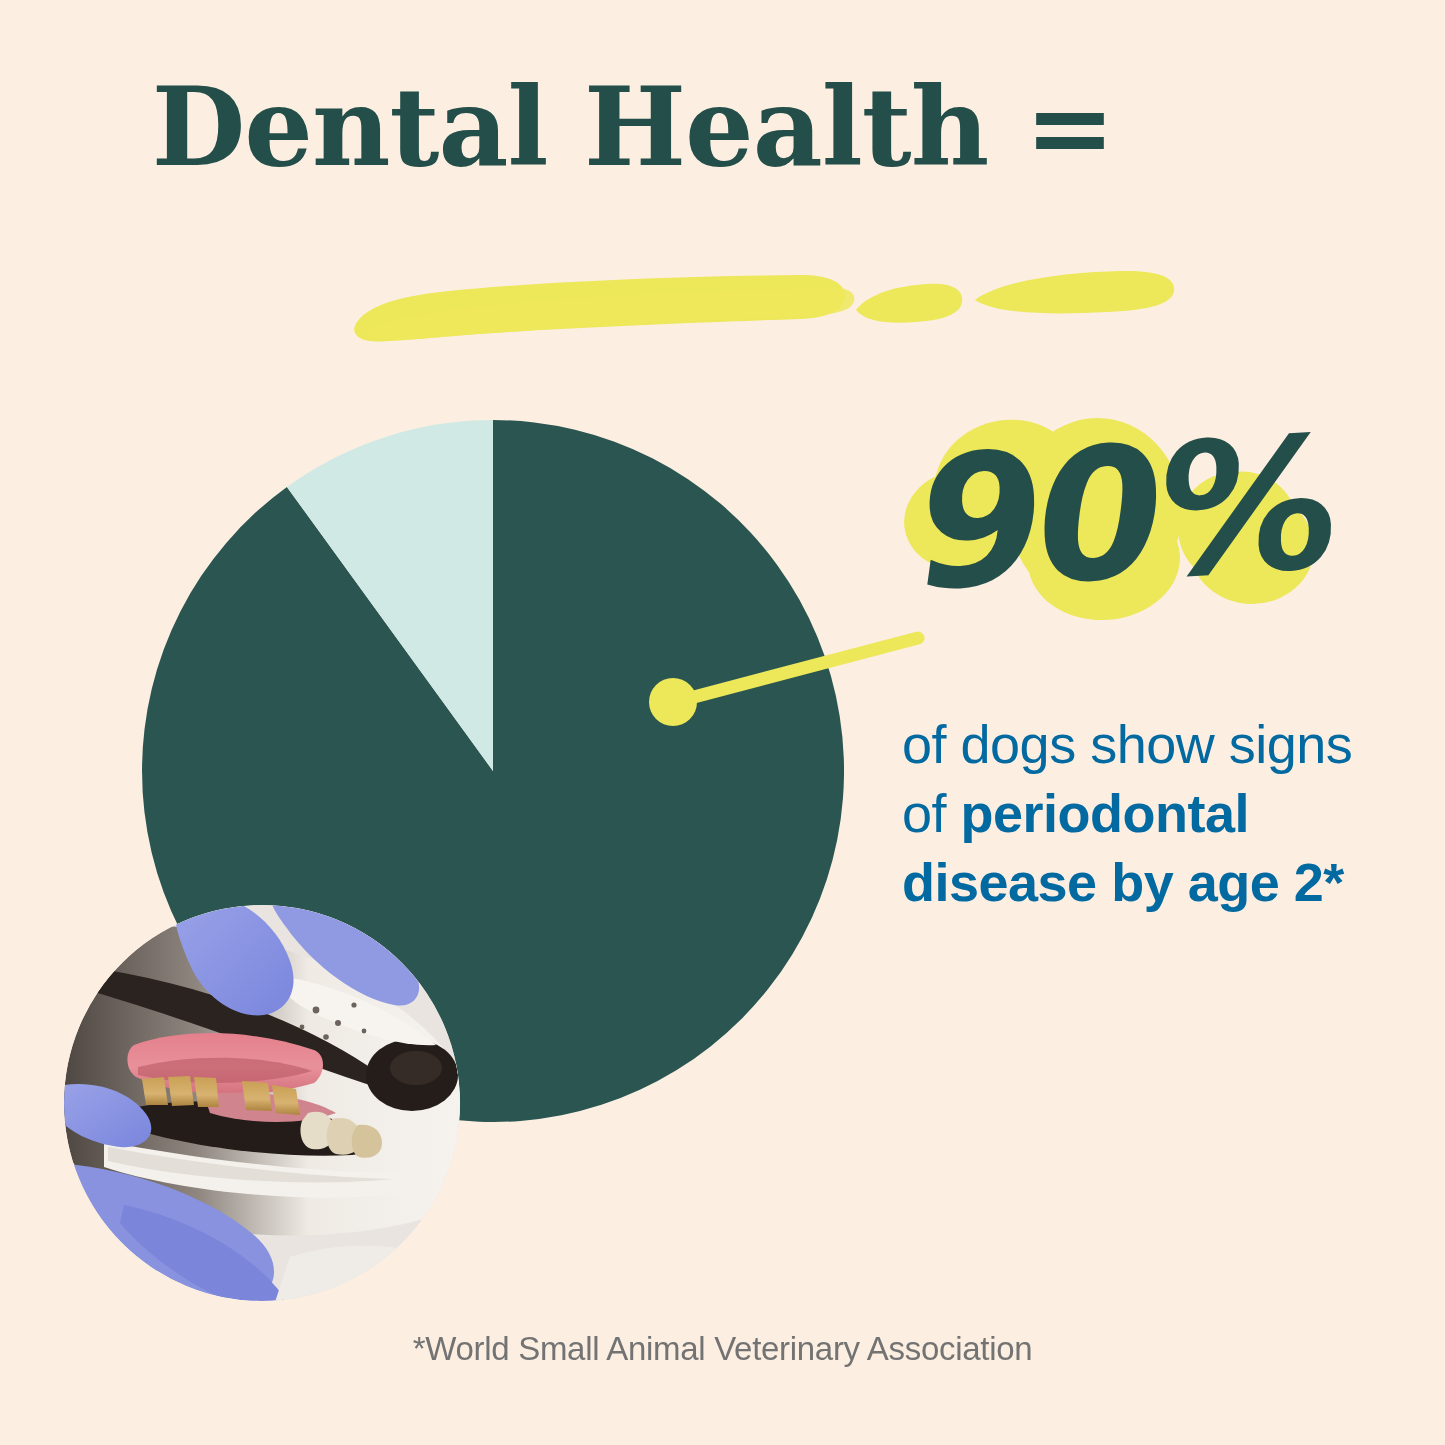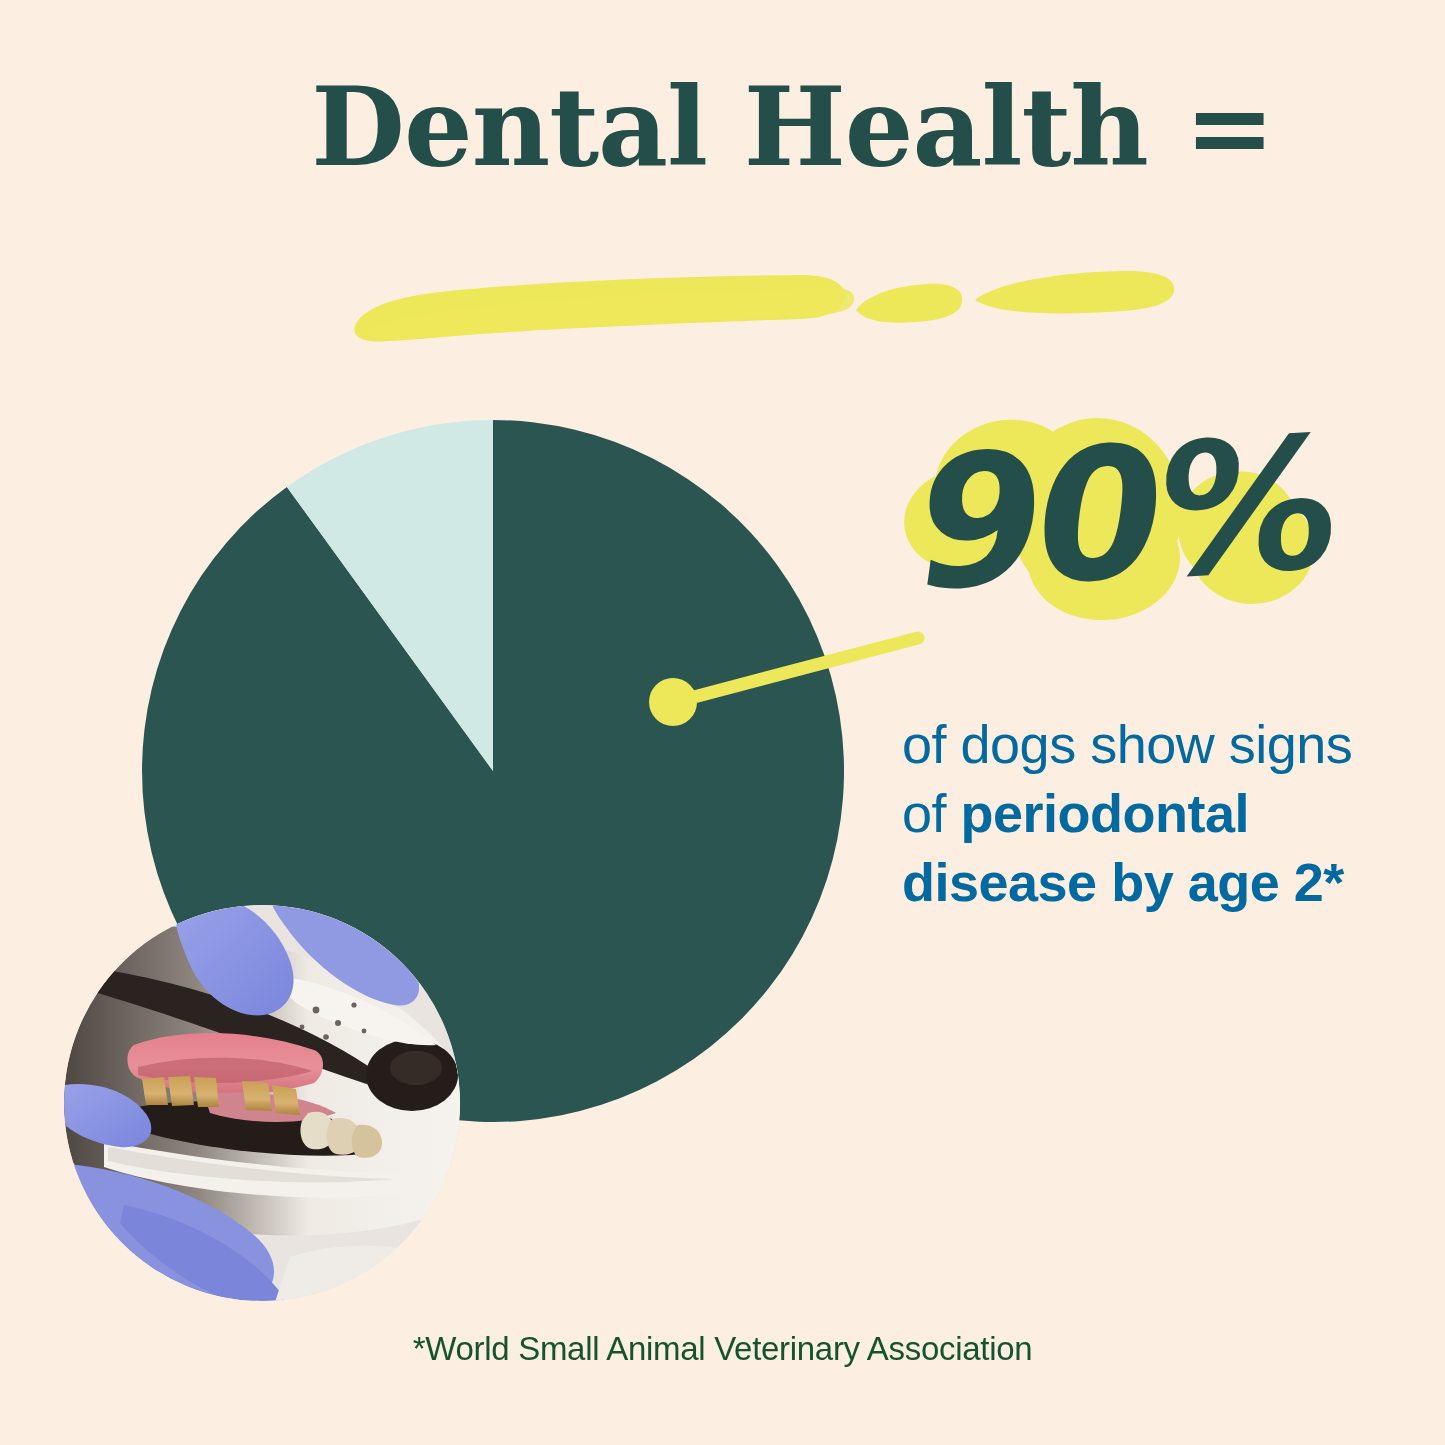--- a/index.html
+++ b/index.html
@@ -13,24 +13,24 @@
     height: 1445px;
     overflow: hidden;
     background: #FCEFE2;
     font-family: "Liberation Sans", sans-serif;
     -webkit-font-smoothing: antialiased;
   }
 
   
   #title-block {
     position: absolute;
-    left: 8px;
+    left: 0;
     top: 72px;
     width: 1266px;
-    text-align: right;
+    text-align: center;
     z-index: 6;
     pointer-events: none;
   }
   .title-line {
     display: block;
     font-family: "DejaVu Serif", "Liberation Serif", serif;
     font-weight: bold;
     font-size: 108px;
     line-height: 1.02;
     letter-spacing: -1px;
@@ -127,21 +127,21 @@
   #stat-copy .heavy { font-weight: bold; }
 
   
   #footnote {
     position: absolute;
     left: 0;
     top: 1330px;
     width: 1445px;
     text-align: center;
     font-size: 33px;
-    color: #14532d;
+    color: #737373;
     letter-spacing: -0.3px;
     z-index: 6;
   }
 </style>
 </head>
 <body>
 
 <div id="poster">
 
   <svg id="highlight-group" viewBox="0 0 1445 1445" aria-hidden="true">

